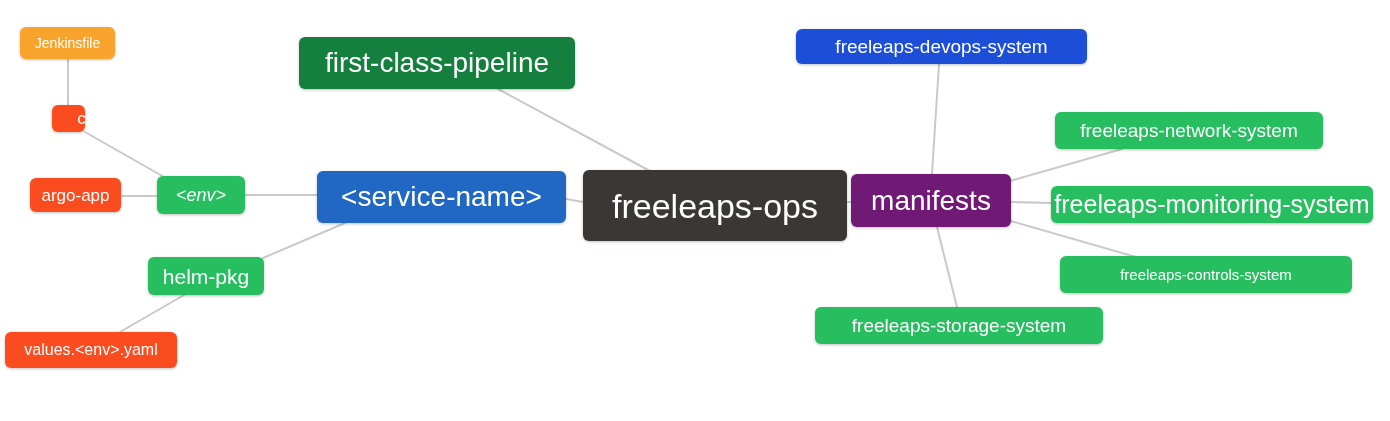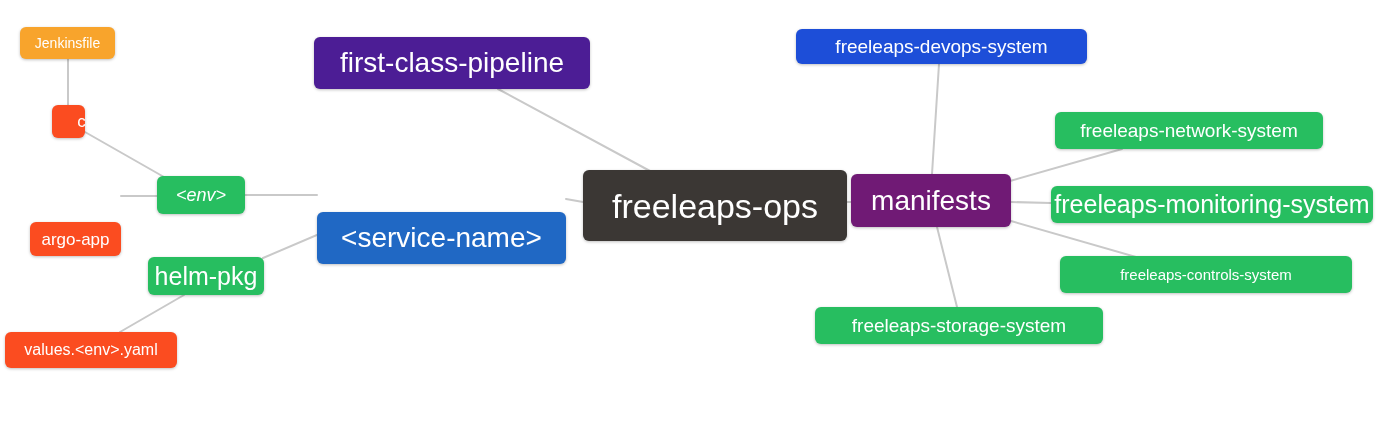--- a/index.html
+++ b/index.html
@@ -58,54 +58,54 @@
       <line x1="932" y1="174" x2="939" y2="64" stroke="#c9c9c9" stroke-width="2" stroke-linecap="round"></line>
       <line x1="1010" y1="181" x2="1122" y2="149" stroke="#c9c9c9" stroke-width="2" stroke-linecap="round"></line>
       <line x1="1011" y1="202" x2="1051" y2="203" stroke="#c9c9c9" stroke-width="2" stroke-linecap="round"></line>
       <line x1="1011" y1="221" x2="1136" y2="257" stroke="#c9c9c9" stroke-width="2" stroke-linecap="round"></line>
       <line x1="937" y1="227" x2="957" y2="307" stroke="#c9c9c9" stroke-width="2" stroke-linecap="round"></line>
     </svg>
   <div id="node-layer">
       <div class="node" style="left: 583px; top: 170px; width: 264px; height: 71px; font-size: 34px; background: rgb(59, 55, 52);">
         <span>freeleaps-ops</span>
       </div>
-      <div class="node" style="left: 314px; top: 37px; width: 276px; height: 52px; font-size: 28px; background: #4c1d95;">
+      <div class="node" style="left: 299px; top: 37px; width: 276px; height: 52px; font-size: 28px; background: #15803d;">
         <span>first-class-pipeline</span>
       </div>
-      <div class="node" style="left: 317px; top: 171px; width: 249px; height: 52px; font-size: 28px; background: rgb(32, 104, 196); margin-top: 41px;">
+      <div class="node" style="left: 317px; top: 171px; width: 249px; height: 52px; font-size: 28px; background: rgb(32, 104, 196);">
         <span>&lt;service-name&gt;</span>
       </div>
       <div class="node" style="left: 851px; top: 174px; width: 160px; height: 53px; font-size: 28px; background: #701a75;">
         <span>manifests</span>
       </div>
       <div class="node" style="left: 157px; top: 176px; width: 88px; height: 38px; font-size: 18px; background: rgb(39, 190, 96); font-style: italic;">
         <span>&lt;env&gt;</span>
       </div>
-      <div class="node" style="left: 148px; top: 257px; width: 116px; height: 38px; font-size: 25px; background: rgb(39, 190, 96);">
+      <div class="node" style="left: 148px; top: 257px; width: 116px; height: 38px; font-size: 21px; background: rgb(39, 190, 96);">
         <span>helm-pkg</span>
       </div>
       <div class="node" style="left: 796px; top: 29px; width: 291px; height: 35px; font-size: 19px; background: #1d4ed8;">
         <span>freeleaps-devops-system</span>
       </div>
       <div class="node" style="left: 1055px; top: 112px; width: 268px; height: 37px; font-size: 19px; background: rgb(39, 190, 96);">
         <span>freeleaps-network-system</span>
       </div>
       <div class="node" style="left: 1051px; top: 186px; width: 322px; height: 37px; font-size: 25px; background: rgb(39, 190, 96);">
         <span>freeleaps-monitoring-system</span>
       </div>
       <div class="node" style="left: 1060px; top: 256px; width: 292px; height: 37px; font-size: 15px; background: rgb(39, 190, 96);">
         <span>freeleaps-controls-system</span>
       </div>
       <div class="node" style="left: 815px; top: 307px; width: 288px; height: 37px; font-size: 19px; background: rgb(39, 190, 96);">
         <span>freeleaps-storage-system</span>
       </div>
-      <div class="node" style="left: 52px; top: 105px; width: 33px; height: 33px; font-size: 17px; background: rgb(251, 76, 32); padding-left: 30px;">
+      <div class="node" style="left: 52px; top: 105px; width: 33px; height: 27px; font-size: 17px; background: rgb(251, 76, 32); padding-left: 30px;">
         <span>ci</span>
       </div>
-      <div class="node" style="left: 30px; top: 178px; width: 91px; height: 34px; font-size: 17px; background: rgb(251, 76, 32); margin-top: 44px;">
+      <div class="node" style="left: 30px; top: 178px; width: 91px; height: 34px; font-size: 17px; background: rgb(251, 76, 32);">
         <span>argo-app</span>
       </div>
       <div class="node" style="left: 5px; top: 332px; width: 172px; height: 36px; font-size: 16px; background: rgb(251, 76, 32);">
         <span>values.&lt;env&gt;.yaml</span>
       </div>
       <div class="node" style="left: 20px; top: 27px; width: 95px; height: 32px; font-size: 14px; background: rgb(248, 164, 44);">
         <span>Jenkinsfile</span>
       </div>
     </div>
 </div>

